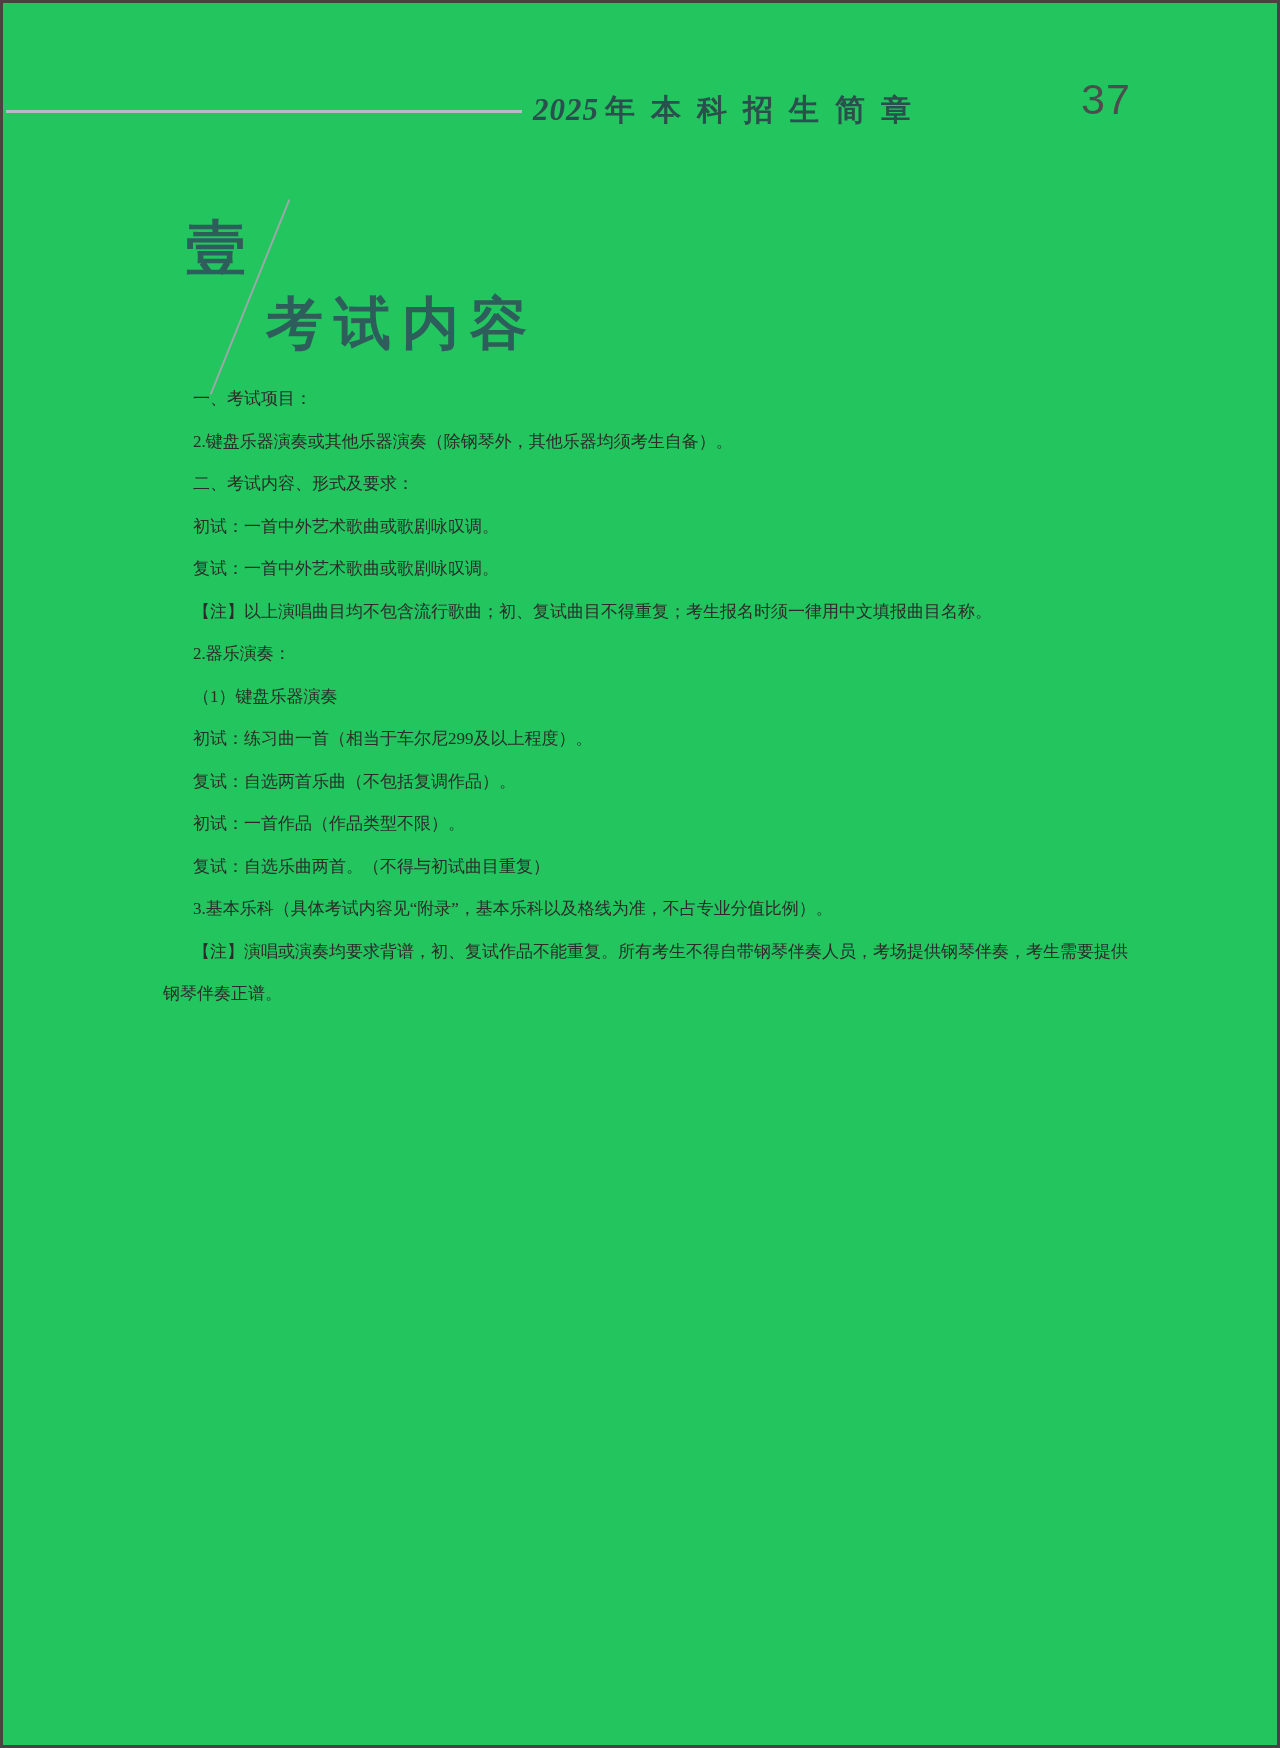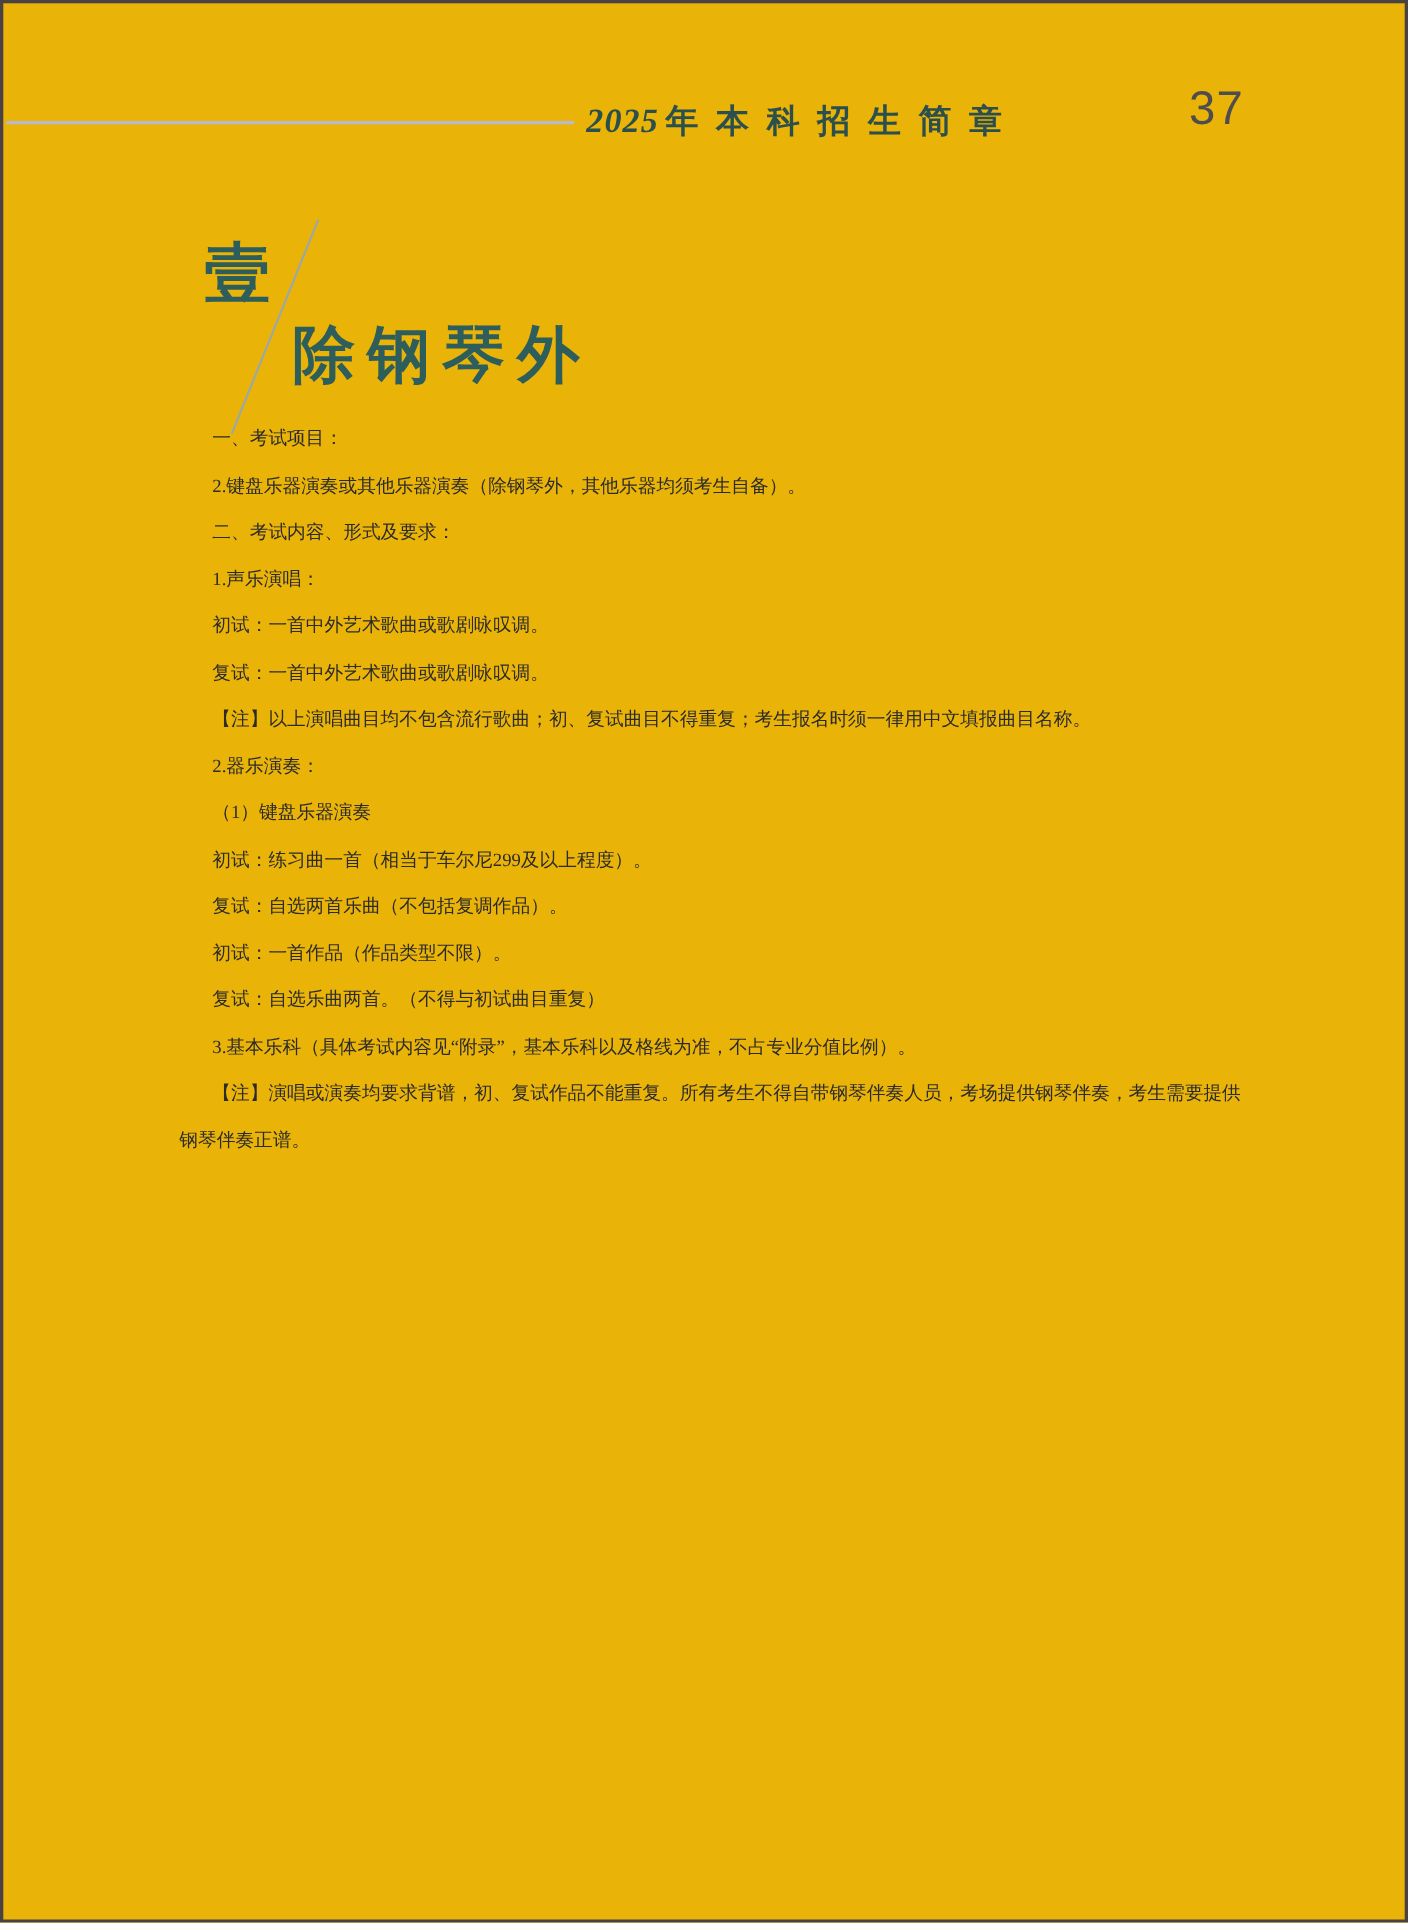--- a/index.html
+++ b/index.html
@@ -5,21 +5,21 @@
   html, body {
     margin: 0;
     padding: 0;
     background: #ffffff;
     font-family: "Liberation Serif", "DejaVu Serif", serif;
   }
   .page {
     position: relative;
     width: 1280px;
     height: 1748px;
-    background: #eab308;
+    background: #22c55e;
     overflow: hidden;
     box-sizing: border-box;
   }
   
   .frame {
     position: absolute;
     inset: 0;
     border: 3px solid var(--page-border, #4a4242);
     pointer-events: none;
     box-sizing: border-box;
@@ -119,27 +119,26 @@
   <div class="frame"></div>
 
   <div class="header-rule"></div>
   <div class="header-title">
     <span class="year">2025</span><span class="suffix">年本科招生简章</span>
   </div>
   <div class="page-number">37</div>
 
   <div class="section-number">壹</div>
   <div class="section-slash"></div>
-  <div class="section-title">除钢琴外</div>
+  <div class="section-title">考试内容</div>
 
   <div class="body-text">
       <p>一、考试项目：</p>
       <p>2.键盘乐器演奏或其他乐器演奏（除钢琴外，其他乐器均须考生自备）。</p>
       <p>二、考试内容、形式及要求：</p>
-      <p>1.声乐演唱：</p>
       <p>初试：一首中外艺术歌曲或歌剧咏叹调。</p>
       <p>复试：一首中外艺术歌曲或歌剧咏叹调。</p>
       <p>【注】以上演唱曲目均不包含流行歌曲；初、复试曲目不得重复；考生报名时须一律用中文填报曲目名称。</p>
       <p>2.器乐演奏：</p>
       <p>（1）键盘乐器演奏</p>
       <p>初试：练习曲一首（相当于车尔尼299及以上程度）。</p>
       <p>复试：自选两首乐曲（不包括复调作品）。</p>
       <p>初试：一首作品（作品类型不限）。</p>
       <p>复试：自选乐曲两首。（不得与初试曲目重复）</p>
       <p>3.基本乐科（具体考试内容见“附录”，基本乐科以及格线为准，不占专业分值比例）。</p>

